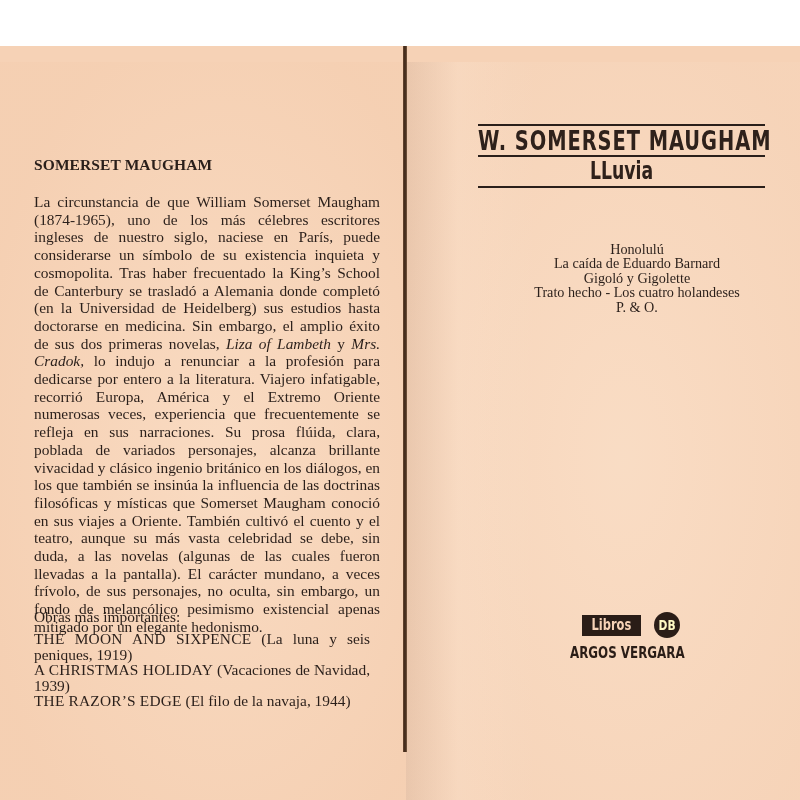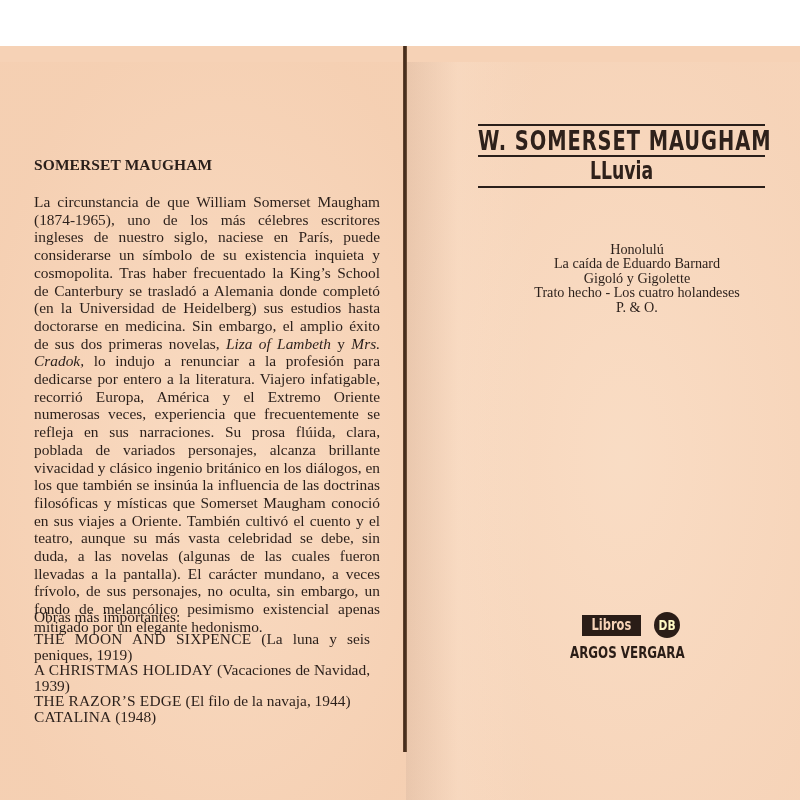--- a/index.html
+++ b/index.html
@@ -116,21 +116,20 @@
 
 <div class="spread">
   <div class="page page-left">
     <h2 class="bio-heading">SOMERSET MAUGHAM</h2>
     <p class="bio-text"><span>La circunstancia de que William Somerset Maugham (1874-1965), uno de los más célebres escritores ingleses de nuestro siglo, naciese en París, puede considerarse un símbolo de su existencia inquieta y cosmopolita. Tras haber frecuentado la King’s School de Canterbury se trasladó a Alemania donde completó (en la Universidad de Heidelberg) sus estudios hasta doctorarse en medicina. Sin embargo, el amplio éxito de sus dos primeras novelas, </span><i>Liza of Lambeth</i><span> y </span><i>Mrs. Cradok,</i><span> lo indujo a renunciar a la profesión para dedicarse por entero a la literatura. Viajero infatigable, recorrió Europa, América y el Extremo Oriente numerosas veces, experiencia que frecuentemente se refleja en sus narraciones. Su prosa flúida, clara, poblada de variados personajes, alcanza brillante vivacidad y clásico ingenio británico en los diálogos, en los que también se insinúa la influencia de las doctrinas filosóficas y místicas que Somerset Maugham conoció en sus viajes a Oriente. También cultivó el cuento y el teatro, aunque su más vasta celebridad se debe, sin duda, a las novelas (algunas de las cuales fueron llevadas a la pantalla). El carácter mundano, a veces frívolo, de sus personajes, no oculta, sin embargo, un fondo de melancólico pesimismo existencial apenas mitigado por un elegante hedonismo.</span></p>
     <p class="works-label">Obras más importantes:</p>
     <ul class="works-list">
       <li><span class="caps">THE MOON AND SIXPENCE</span> <span>(La luna y seis peniques, 1919)</span></li>
       <li><span class="caps">A CHRISTMAS HOLIDAY</span> <span>(Vacaciones de Navidad, 1939)</span></li>
       <li><span class="caps">THE RAZOR’S EDGE</span> <span>(El filo de la navaja, 1944)</span></li>
-      <li><span class="caps">CATALINA</span> <span>(1948)</span></li>
     </ul>
   </div>
 
   <div class="page page-right">
   </div>
 </div>
 
 <div class="spine"></div>
 
 <div class="title-block">

